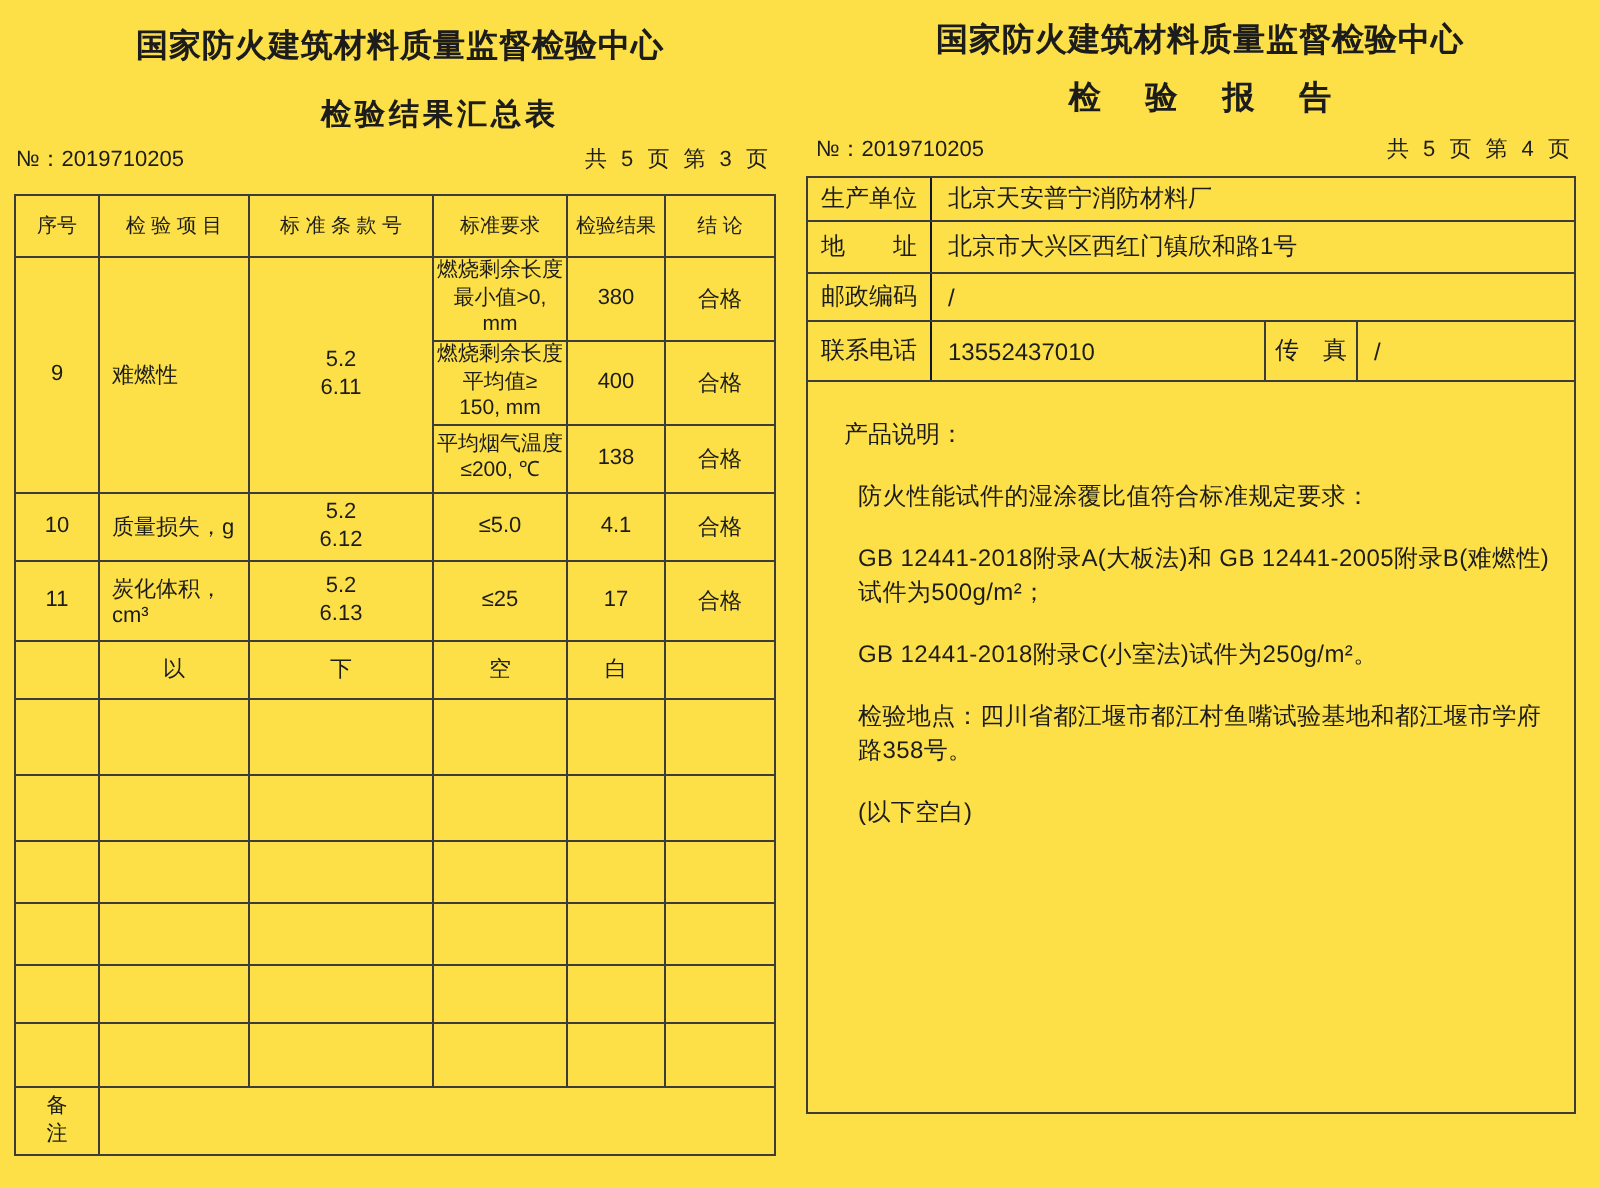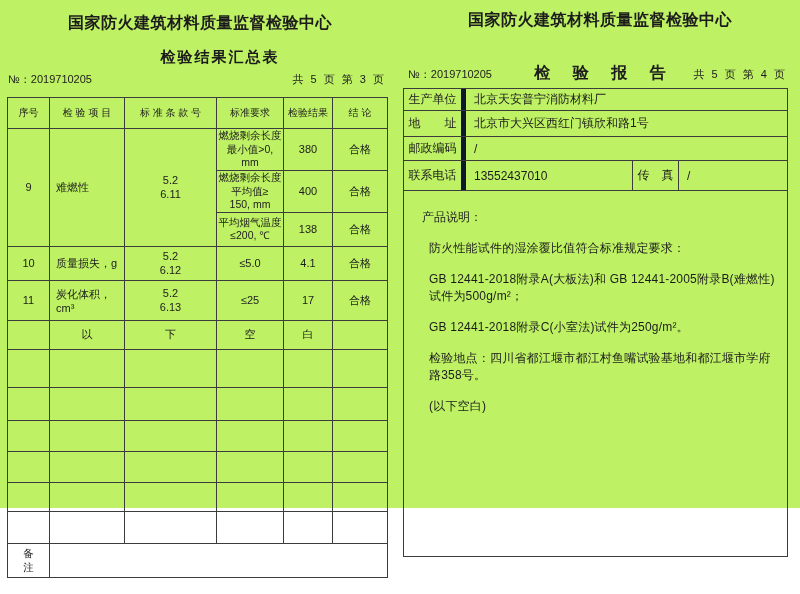--- a/index.html
+++ b/index.html
@@ -1,29 +1,29 @@
 <!DOCTYPE html>
 <html><head>
 <meta charset="utf-8">
 <style>
   html,body{margin:0;padding:0;}
   body{
     width:800px;height:594px;position:relative;background:#ffffff;
     font-family:"Liberation Sans", sans-serif;color:#1c1c1c;overflow:hidden;
   }
-  .page{position:absolute;top:0;width:400px;height:508px;background:#bef264;}
+  .page{position:absolute;top:0;width:400px;height:594px;background:#fde047;}
   #page-left{left:0;}
   #page-right{left:400px;}
 
   .center-name{position:absolute;left:0;width:100%;text-align:center;font-weight:bold;}
   #page-left .center-name{top:13px;font-size:16px;letter-spacing:0.5px;}
   #page-right .center-name{top:10px;font-size:16px;letter-spacing:0.5px;}
   .doc-title{position:absolute;left:0;width:100%;text-align:center;font-weight:bold;}
   #page-left .doc-title{top:48px;font-size:15px;letter-spacing:2px;padding-left:20px;}
-  #page-right .doc-title{top:39px;font-size:16px;letter-spacing:9px;text-indent:9px;margin-top:24px;}
+  #page-right .doc-title{top:39px;font-size:16px;letter-spacing:9px;text-indent:9px;}
 
   .no-row{position:absolute;display:flex;justify-content:space-between;font-size:11px;}
   #page-left .no-row{left:8px;right:14px;top:72px;}
   #page-right .no-row{left:8px;right:13px;top:67px;}
   .pages{letter-spacing:2px;text-align:right;}
 
   
   .sum-table{
     position:absolute;left:7px;top:97px;width:380px;
     border-collapse:collapse;table-layout:fixed;
@@ -39,21 +39,21 @@
   .remark-cell{font-size:10.5px !important;line-height:1.35;}
 
   
   .info-box{
     position:absolute;left:3px;top:88px;width:385px;height:469px;
     border:1px solid #3c3c3c;box-sizing:border-box;
     display:flex;flex-direction:column;
   }
   .irow{display:flex;border-bottom:1px solid #3c3c3c;flex:none;box-sizing:border-box;}
   .lbl{
-    width:62px;flex:none;border-right:5px solid #0f172a;box-sizing:border-box;
+    width:62px;flex:none;border-right:1px solid #0f172a;box-sizing:border-box;
     display:flex;align-items:center;justify-content:center;font-size:12px;
   }
   .val{flex:1;display:flex;align-items:center;padding-left:8px;font-size:12px;box-sizing:border-box;}
   .fax-lbl{
     width:47px;flex:none;border-left:1px solid #3c3c3c;border-right:1px solid #3c3c3c;
     box-sizing:border-box;display:flex;align-items:center;justify-content:center;font-size:12px;
   }
   .fax-val{width:108px;flex:none;display:flex;align-items:center;padding-left:8px;font-size:12px;box-sizing:border-box;}
 
   .product{flex:1;padding:6px 8px 0 6px;font-size:12px;box-sizing:border-box;}

